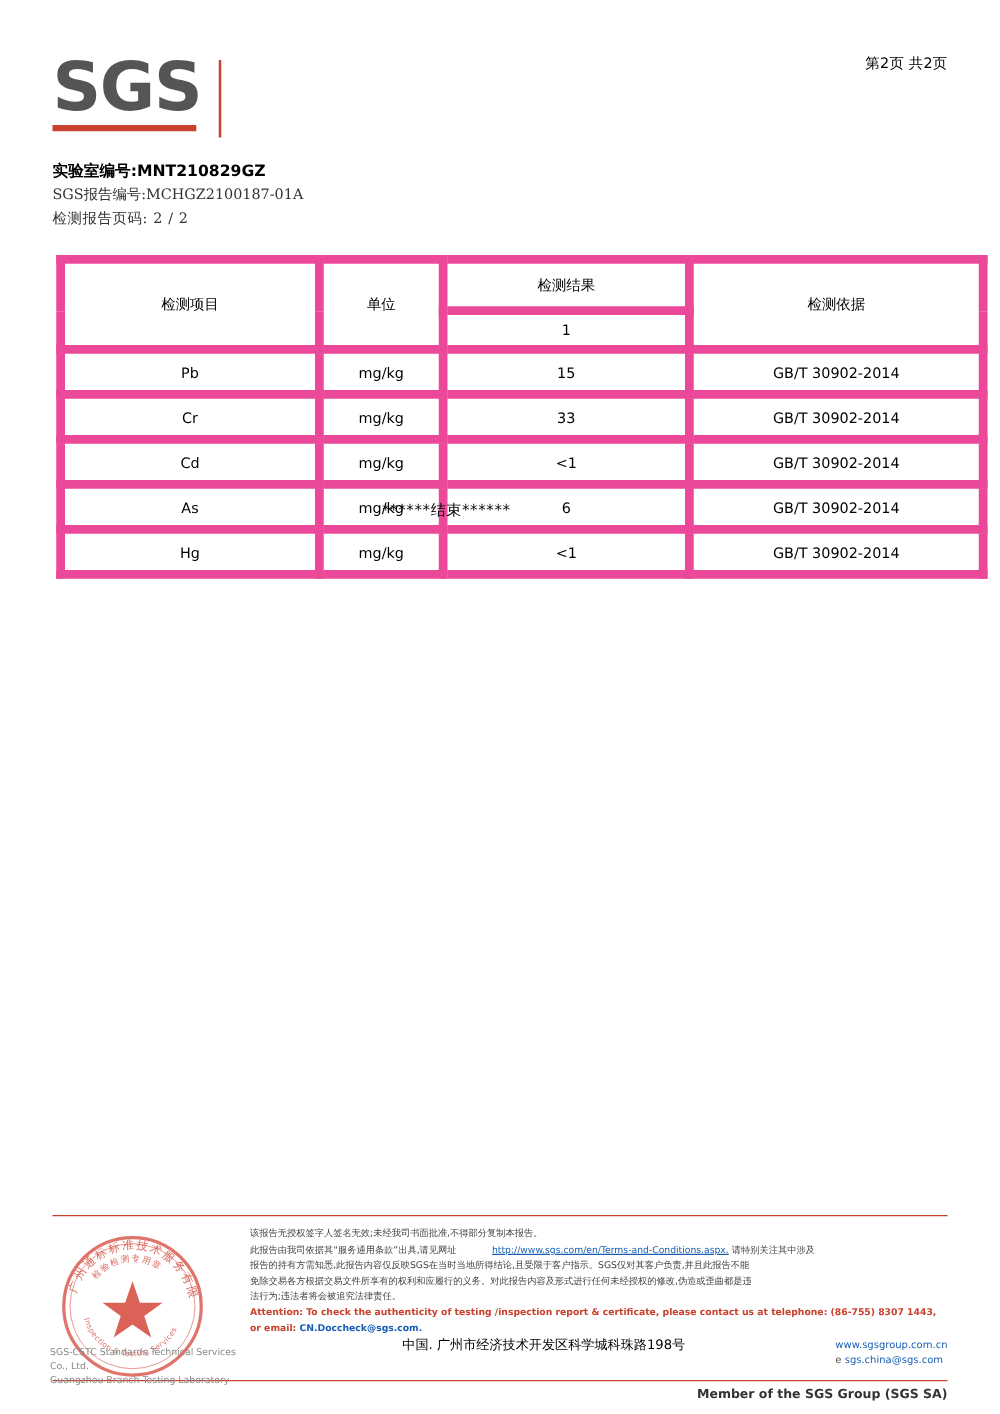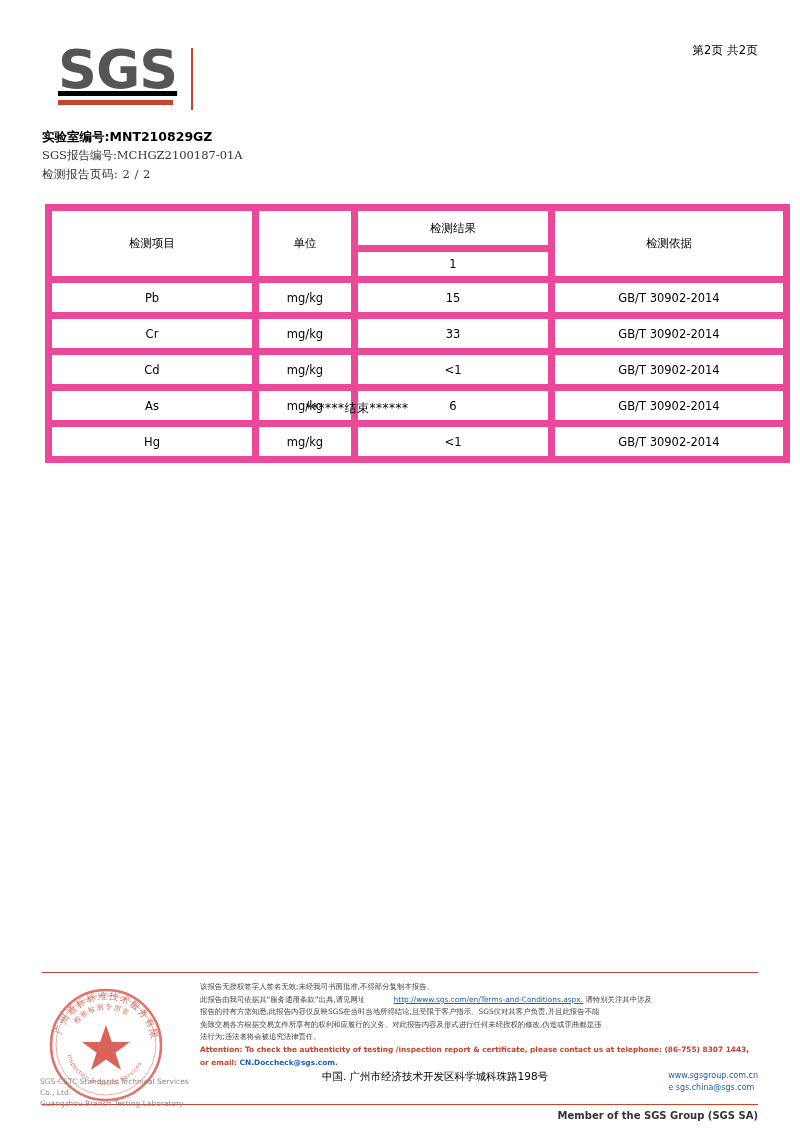--- a/index.html
+++ b/index.html
@@ -29,25 +29,24 @@
     right: 42px;
     top: 43px;
     font-size: 11.5px;
     font-family: "DejaVu Sans", sans-serif;
     letter-spacing: 0.2px;
     color: #000;
   }
 
   .sgs-logo-wrap {
     position: absolute;
-    left: 58px;
+    left: 42px;
     top: 42px;
     width: 140px;
     height: 70px;
-    text-decoration: underline;
   }
   .sgs-text {
     font-family: "DejaVu Sans", sans-serif;
     font-weight: bold;
     font-size: 54px;
     letter-spacing: -1px;
     color: #555555;
     line-height: 56px;
     -webkit-text-stroke: 0px;
   }

